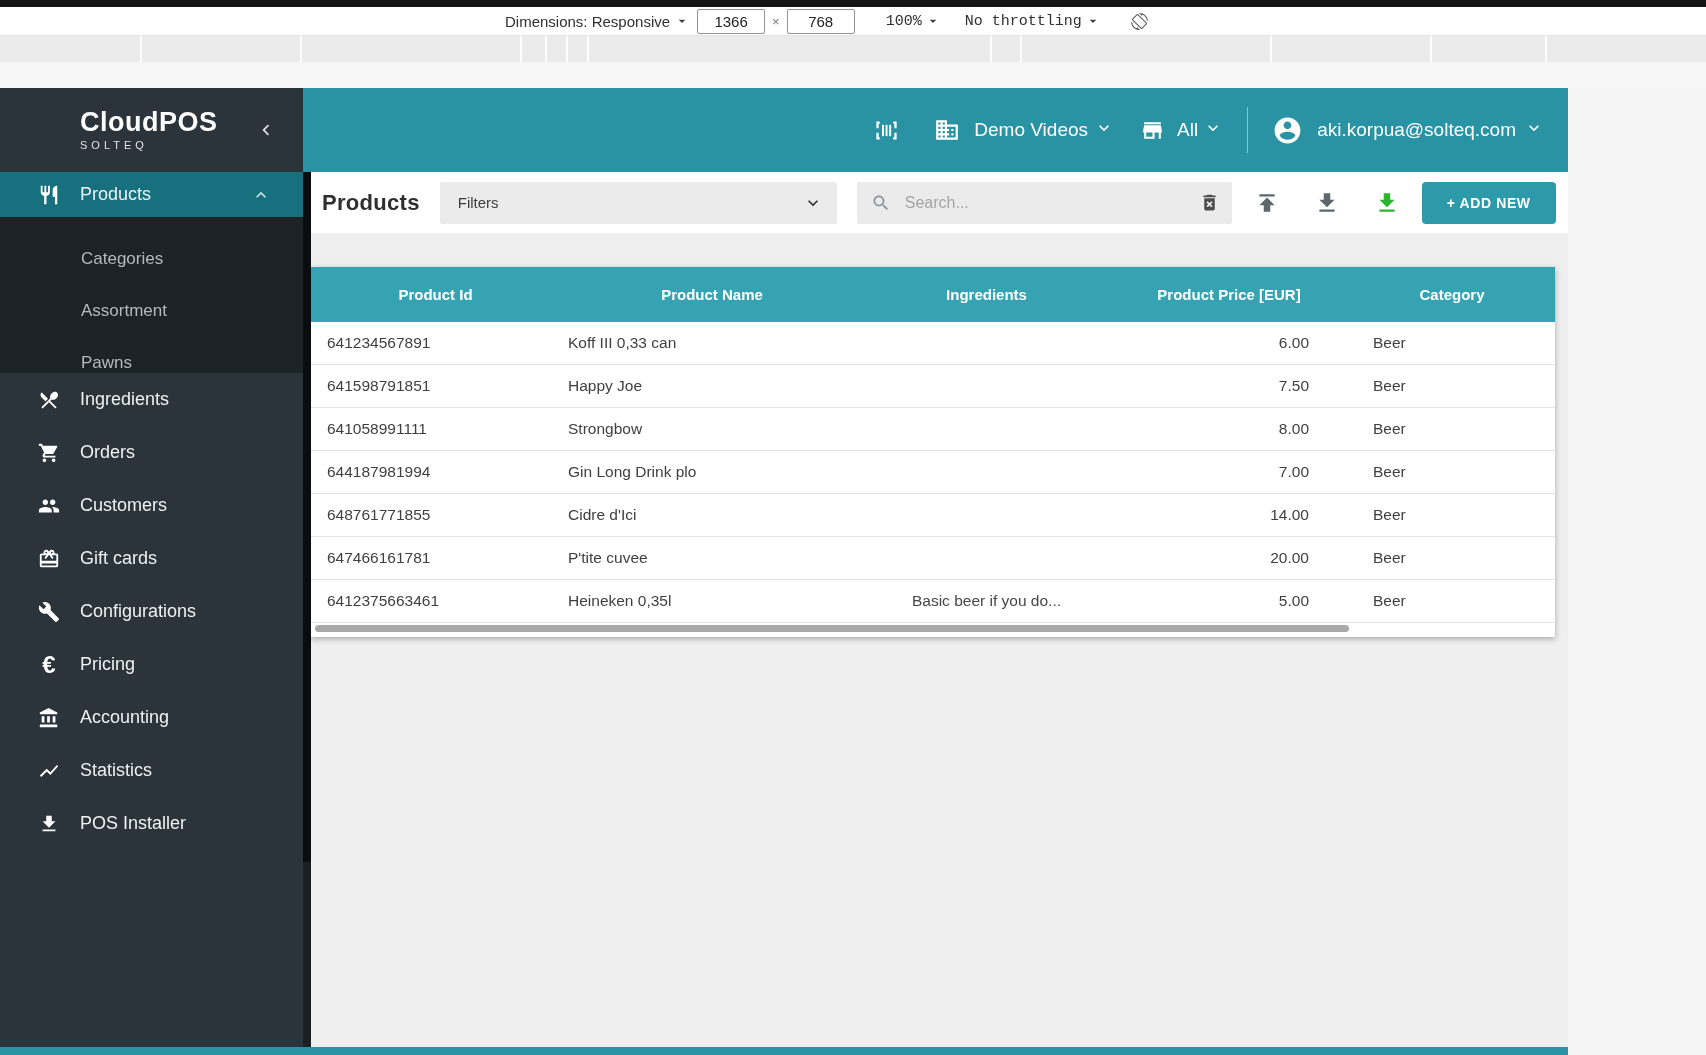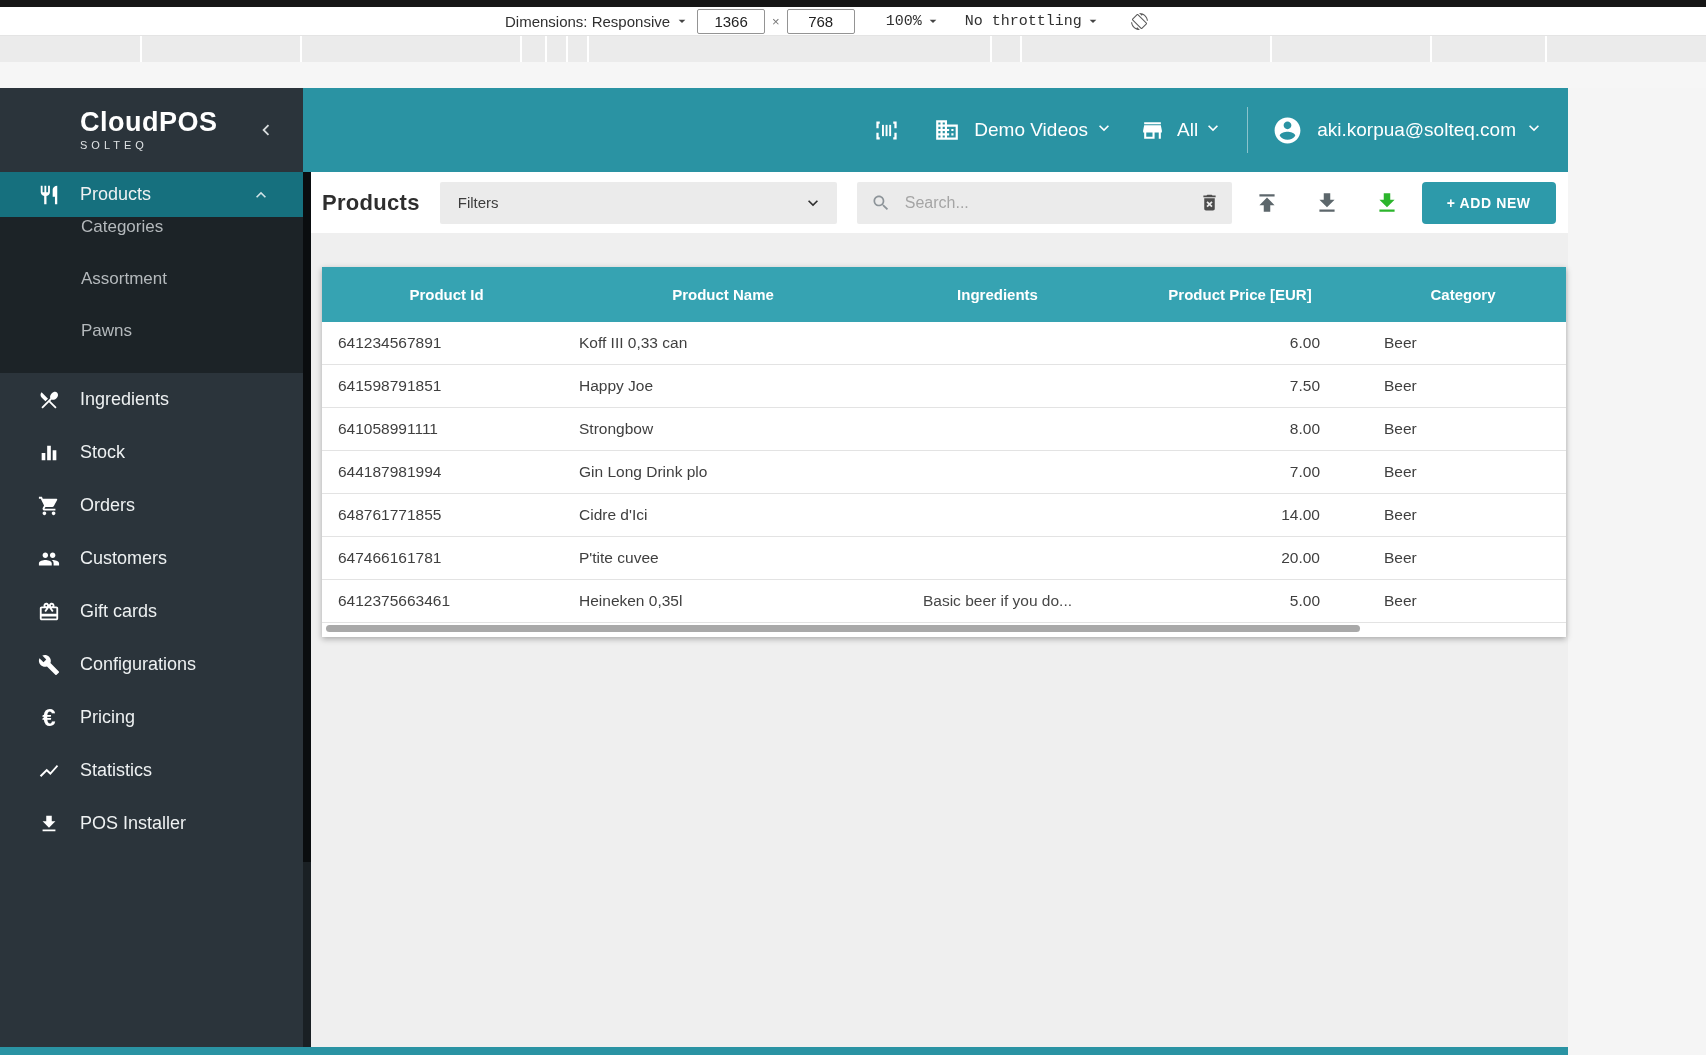--- a/index.html
+++ b/index.html
@@ -31,21 +31,21 @@
   .collapse{margin-left:auto;display:flex;}
   .collapse svg{width:22px;height:22px;fill:#d8dcde;}
   .nav-item{height:53px;flex:none;display:flex;align-items:center;padding-left:38px;font-size:18px;cursor:pointer;}
   .nav-item svg{width:22px;height:22px;fill:#fff;flex:none;}
   .nav-item .ic-euro{width:22px;text-align:center;font-size:24px;font-weight:700;color:#fff;line-height:22px;}
   .nav-item .lbl{margin-left:20px;}
   .nav-item.active{height:45px;background:#16707e;}
   .nav-item.active .chev-up{margin-left:auto;margin-right:32px;display:flex;}
   .chev-up svg{width:20px;height:20px;fill:#cfe3e6;}
   .submenu{background:#1c2327;flex:none;}
-  .submenu-item{height:52px;display:flex;align-items:flex-start;padding-left:81px;font-size:17px;color:#b4b9bc;cursor:pointer;}
+  .submenu-item{height:52px;display:flex;align-items:flex-end;padding-left:81px;font-size:17px;color:#b4b9bc;cursor:pointer;}
   
   .main{flex:1;display:flex;flex-direction:column;min-width:0;}
   .appbar{height:84px;flex:none;background:#2a93a3;display:flex;align-items:center;justify-content:flex-end;
           padding-right:24px;color:#fff;}
   .appbar svg{fill:#fff;}
   .ab-icon{display:flex;align-items:center;}
   .ab-text{font-size:19px;color:#fff;}
   .ab-chev svg{width:20px;height:20px;}
   .ab-div{width:1px;height:46px;background:rgba(255,255,255,.45);margin:0 24px;}
   .body{flex:1;display:flex;min-height:0;}
@@ -68,21 +68,21 @@
   .searchbox .clear{display:flex;cursor:pointer;}
   .searchbox .clear svg{width:21px;height:21px;fill:#4d4d4d;}
   .tb-icons{display:flex;align-items:center;gap:34px;margin-left:22px;}
   .tb-icons .tbtn{display:flex;cursor:pointer;}
   .tb-icons svg{width:26px;height:26px;fill:#5d676c;}
   .tb-icons .green svg{fill:#2cb52c;}
   .add-btn{margin-left:22px;width:134px;height:42px;border:0;border-radius:4px;background:#2d9aaa;color:#fff;
            font-size:14px;font-weight:700;letter-spacing:.6px;font-family:"Liberation Sans",sans-serif;cursor:pointer;}
   
   .content{padding-top:34px;}
-  .table-card{margin-left:11px;width:1244px;background:#fff;border-radius:0;overflow:hidden;
+  .table-card{width:1244px;background:#fff;border-radius:0;overflow:hidden;
               box-shadow:0 2px 6px rgba(0,0,0,.30);}
   .t-row{display:grid;grid-template-columns:249px 304px 245px 240px 206px;align-items:center;}
   .t-head{height:55px;background:#36a3b2;color:#fff;font-size:15px;font-weight:700;}
   .t-head>div{text-align:center;}
   .t-body-row{height:42px;border-bottom:1px solid #e3e3e3;font-size:15.5px;color:#3f3f3f;cursor:pointer;}
   .cell-id{padding-left:16px;}
   .cell-name{padding-left:8px;}
   .cell-desc{text-align:center;color:#474747;}
   .cell-price{text-align:right;padding-right:40px;}
   .cell-cat{padding-left:24px;}
@@ -180,26 +180,20 @@
       </div>
 
       <div class="nav-item">
         <svg viewBox="0 0 24 24">
             <path d="M8.1 13.34l2.83-2.83L3.91 3.5c-1.56 1.56-1.56 4.09 0 5.66l4.19 4.18zm6.78-1.81c1.53.71 3.68.21 5.27-1.38 1.91-1.91 2.28-4.65.81-6.12-1.46-1.46-4.2-1.1-6.12.81-1.59 1.59-2.09 3.74-1.38 5.27L3.7 19.87l1.41 1.41L12 14.41l6.88 6.88 1.41-1.41L13.41 13l1.47-1.47z"></path>
           </svg>
         <span class="lbl">Ingredients</span>
       </div>
       <div class="nav-item">
         <svg viewBox="0 0 24 24">
-            <path d="M10 20h4V4h-4v16zm-6 0h4v-8H4v8zM16 9v11h4V9h-4z"></path>
-          </svg>
-        <span class="lbl">Stock</span>
-      </div>
-      <div class="nav-item">
-        <svg viewBox="0 0 24 24">
             <path d="M7 18c-1.1 0-1.99.9-1.99 2S5.9 22 7 22s2-.9 2-2-.9-2-2-2zM1 2v2h2l3.6 7.59-1.35 2.45c-.16.28-.25.61-.25.96 0 1.1.9 2 2 2h12v-2H7.42c-.14 0-.25-.11-.25-.25l.03-.12.9-1.63h7.45c.75 0 1.41-.41 1.75-1.03l3.58-6.49c.08-.14.12-.31.12-.47 0-.55-.45-1-1-1H5.21l-.94-2H1zm16 16c-1.1 0-1.99.9-1.99 2s.89 2 1.99 2 2-.9 2-2-.9-2-2-2z"></path>
           </svg>
         <span class="lbl">Orders</span>
       </div>
       <div class="nav-item">
         <svg viewBox="0 0 24 24">
             <path d="M16 11c1.66 0 2.99-1.34 2.99-3S17.66 5 16 5c-1.66 0-3 1.34-3 3s1.34 3 3 3zm-8 0c1.66 0 2.99-1.34 2.99-3S9.66 5 8 5C6.34 5 5 6.34 5 8s1.34 3 3 3zm0 2c-2.33 0-7 1.17-7 3.5V19h14v-2.5c0-2.33-4.67-3.5-7-3.5zm8 0c-.29 0-.62.02-.97.05 1.16.84 1.97 1.97 1.97 3.45V19h6v-2.5c0-2.33-4.67-3.5-7-3.5z"></path>
           </svg>
         <span class="lbl">Customers</span>
       </div>
@@ -211,20 +205,26 @@
       </div>
       <div class="nav-item">
         <svg viewBox="0 0 24 24">
             <path d="M22.7 19l-9.1-9.1c.9-2.3.4-5-1.5-6.9-2-2-5-2.4-7.4-1.3L9 6 6 9 1.6 4.7C.4 7.1.9 10.1 2.9 12.1c1.9 1.9 4.6 2.4 6.9 1.5l9.1 9.1c.4.4 1 .4 1.4 0l2.3-2.3c.5-.4.5-1.1.1-1.4z"></path>
           </svg>
         <span class="lbl">Configurations</span>
       </div>
       <div class="nav-item">
         <span class="ic-euro">€</span>
         <span class="lbl">Pricing</span>
+      </div>
+      <div class="nav-item">
+        <svg viewBox="0 0 24 24">
+            <path d="M4 10v7h3v-7H4zm6 0v7h3v-7h-3zM2 22h19v-3H2v3zm14-12v7h3v-7h-3zm-4.5-9L2 6v2h19V6l-9.5-5z"></path>
+          </svg>
+        <span class="lbl">Accounting</span>
       </div>
       <div class="nav-item">
         <svg viewBox="0 0 24 24">
             <path d="M3.5 18.49l6-6.01 4 4L22 6.92l-1.41-1.41-7.09 7.97-4-4L2 16.99z"></path>
           </svg>
         <span class="lbl">Statistics</span>
       </div>
       <div class="nav-item">
         <svg viewBox="0 0 24 24">
             <path d="M19 9h-4V3H9v6H5l7 7 7-7zM5 18v2h14v-2H5z"></path>

